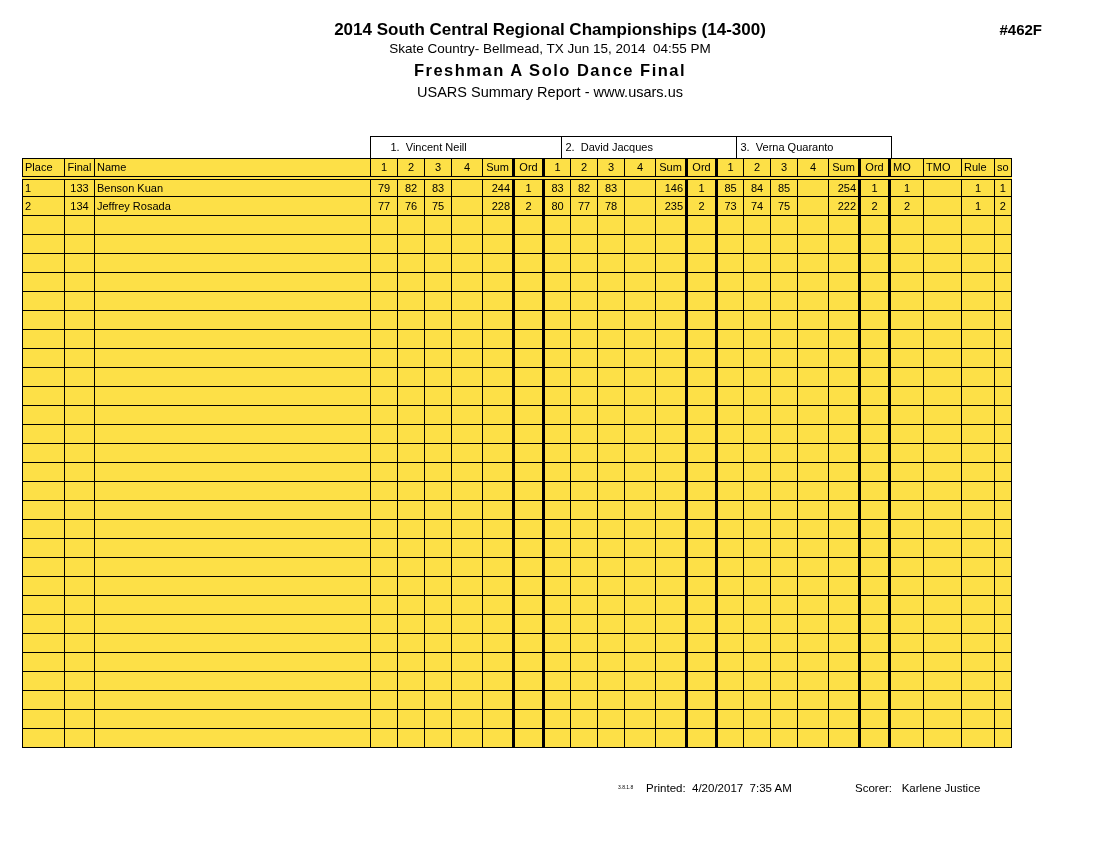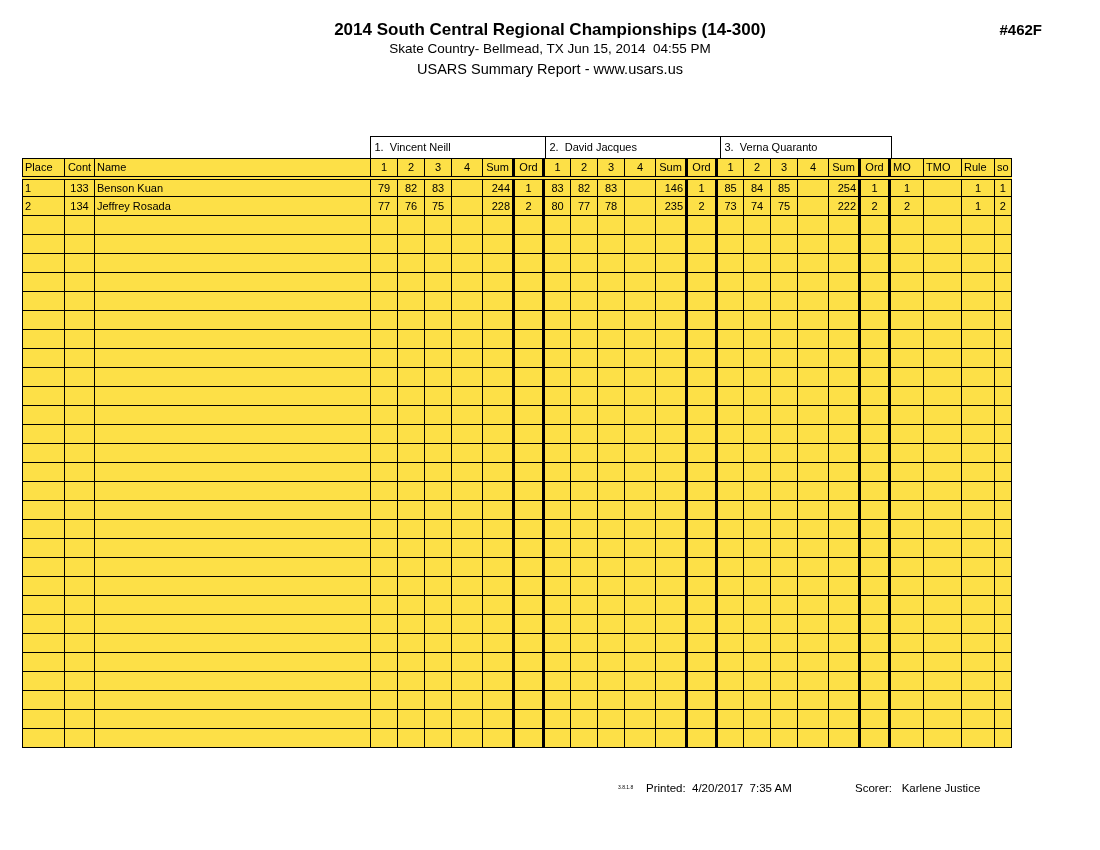--- a/index.html
+++ b/index.html
@@ -61,26 +61,27 @@
 </style>
 </head>
 <body>
 
 <div id="sheet">
 
 
   <div class="title-block">
     <div class="championship">2014 South Central Regional Championships (14-300)</div>
     <div class="venue">Skate Country- Bellmead, TX Jun 15, 2014  04:55 PM</div>
+    <div class="event-title">Freshman A Solo Dance Final</div>
     <div class="report-type">USARS Summary Report - www.usars.us</div>
   </div>
 
   <div class="report-number">#462F</div>
 
-  <div id="band-row" style="left: 369.5px; width: 522px;">
+  <div id="band-row" style="left: 369.5px; width: 522px; padding-left: 16px;">
     <div class="band-cell" id="band0" style="width: 175px;">1.  Vincent Neill</div>
     <div class="band-cell" id="band1" style="width: 175px;">2.  David Jacques</div>
     <div class="band-cell" id="band2">3.  Verna Quaranto</div>
   </div>
 
   <table id="score-table">
     <colgroup id="score-cols">
         <col style="width: 42px;">
         <col style="width: 30px;">
         <col style="width: 276px;">
@@ -103,21 +104,21 @@
         <col style="width: 31px;">
         <col style="width: 30px;">
         <col style="width: 34px;">
         <col style="width: 38px;">
         <col style="width: 33px;">
         <col style="width: 15px;">
       </colgroup>
     <thead>
         <tr id="hdr-row">
           <th class="col-place">Place</th>
-          <th class="col-cont">Cont</th>
+          <th class="col-cont">Final</th>
           <th class="col-name">Name</th>
           <th class="col-score">1</th>
           <th class="col-score">2</th>
           <th class="col-score">3</th>
           <th class="col-score">4</th>
           <th class="col-sum">Sum</th>
           <th class="col-ord">Ord</th>
           <th class="col-score">1</th>
           <th class="col-score">2</th>
           <th class="col-score">3</th>

